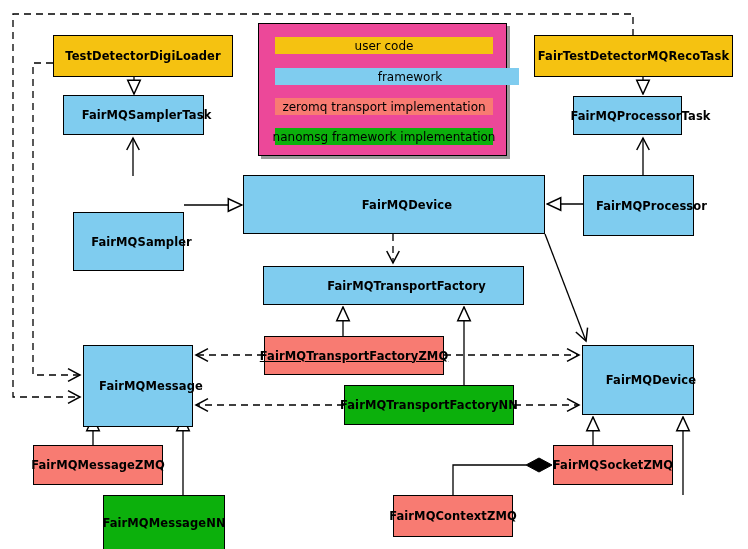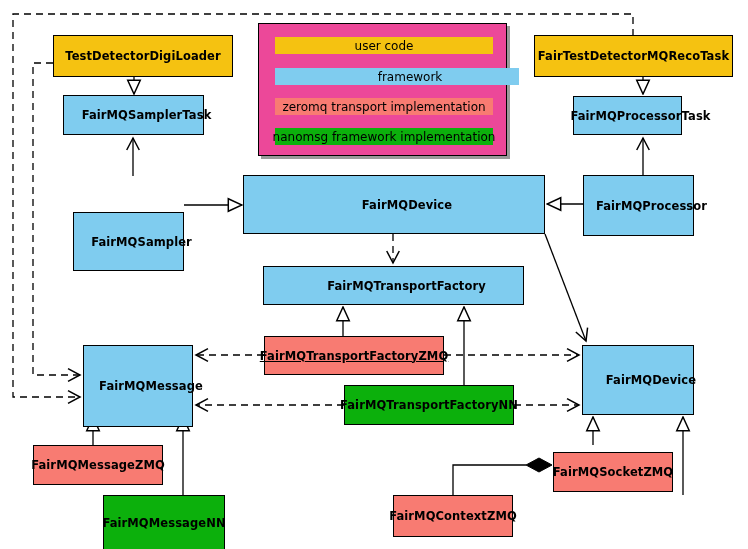--- a/index.html
+++ b/index.html
@@ -143,18 +143,18 @@
   </div>
 
   <div class="node cat-nanomsg" style="left:103px;top:495px;width:122px;height:56px;">
     <span>FairMQMessageNN</span>
   </div>
 
   <div class="node cat-zeromq" style="left:393px;top:495px;width:120px;height:42px;">
     <span>FairMQContextZMQ</span>
   </div>
 
-  <div class="node cat-zeromq" style="left:553px;top:445px;width:120px;height:40px;margin-top:7px;">
+  <div class="node cat-zeromq" style="left:553px;top:445px;width:120px;height:40px;">
     <span>FairMQSocketZMQ</span>
   </div>
 
 
 </div>
 
 </body></html>

